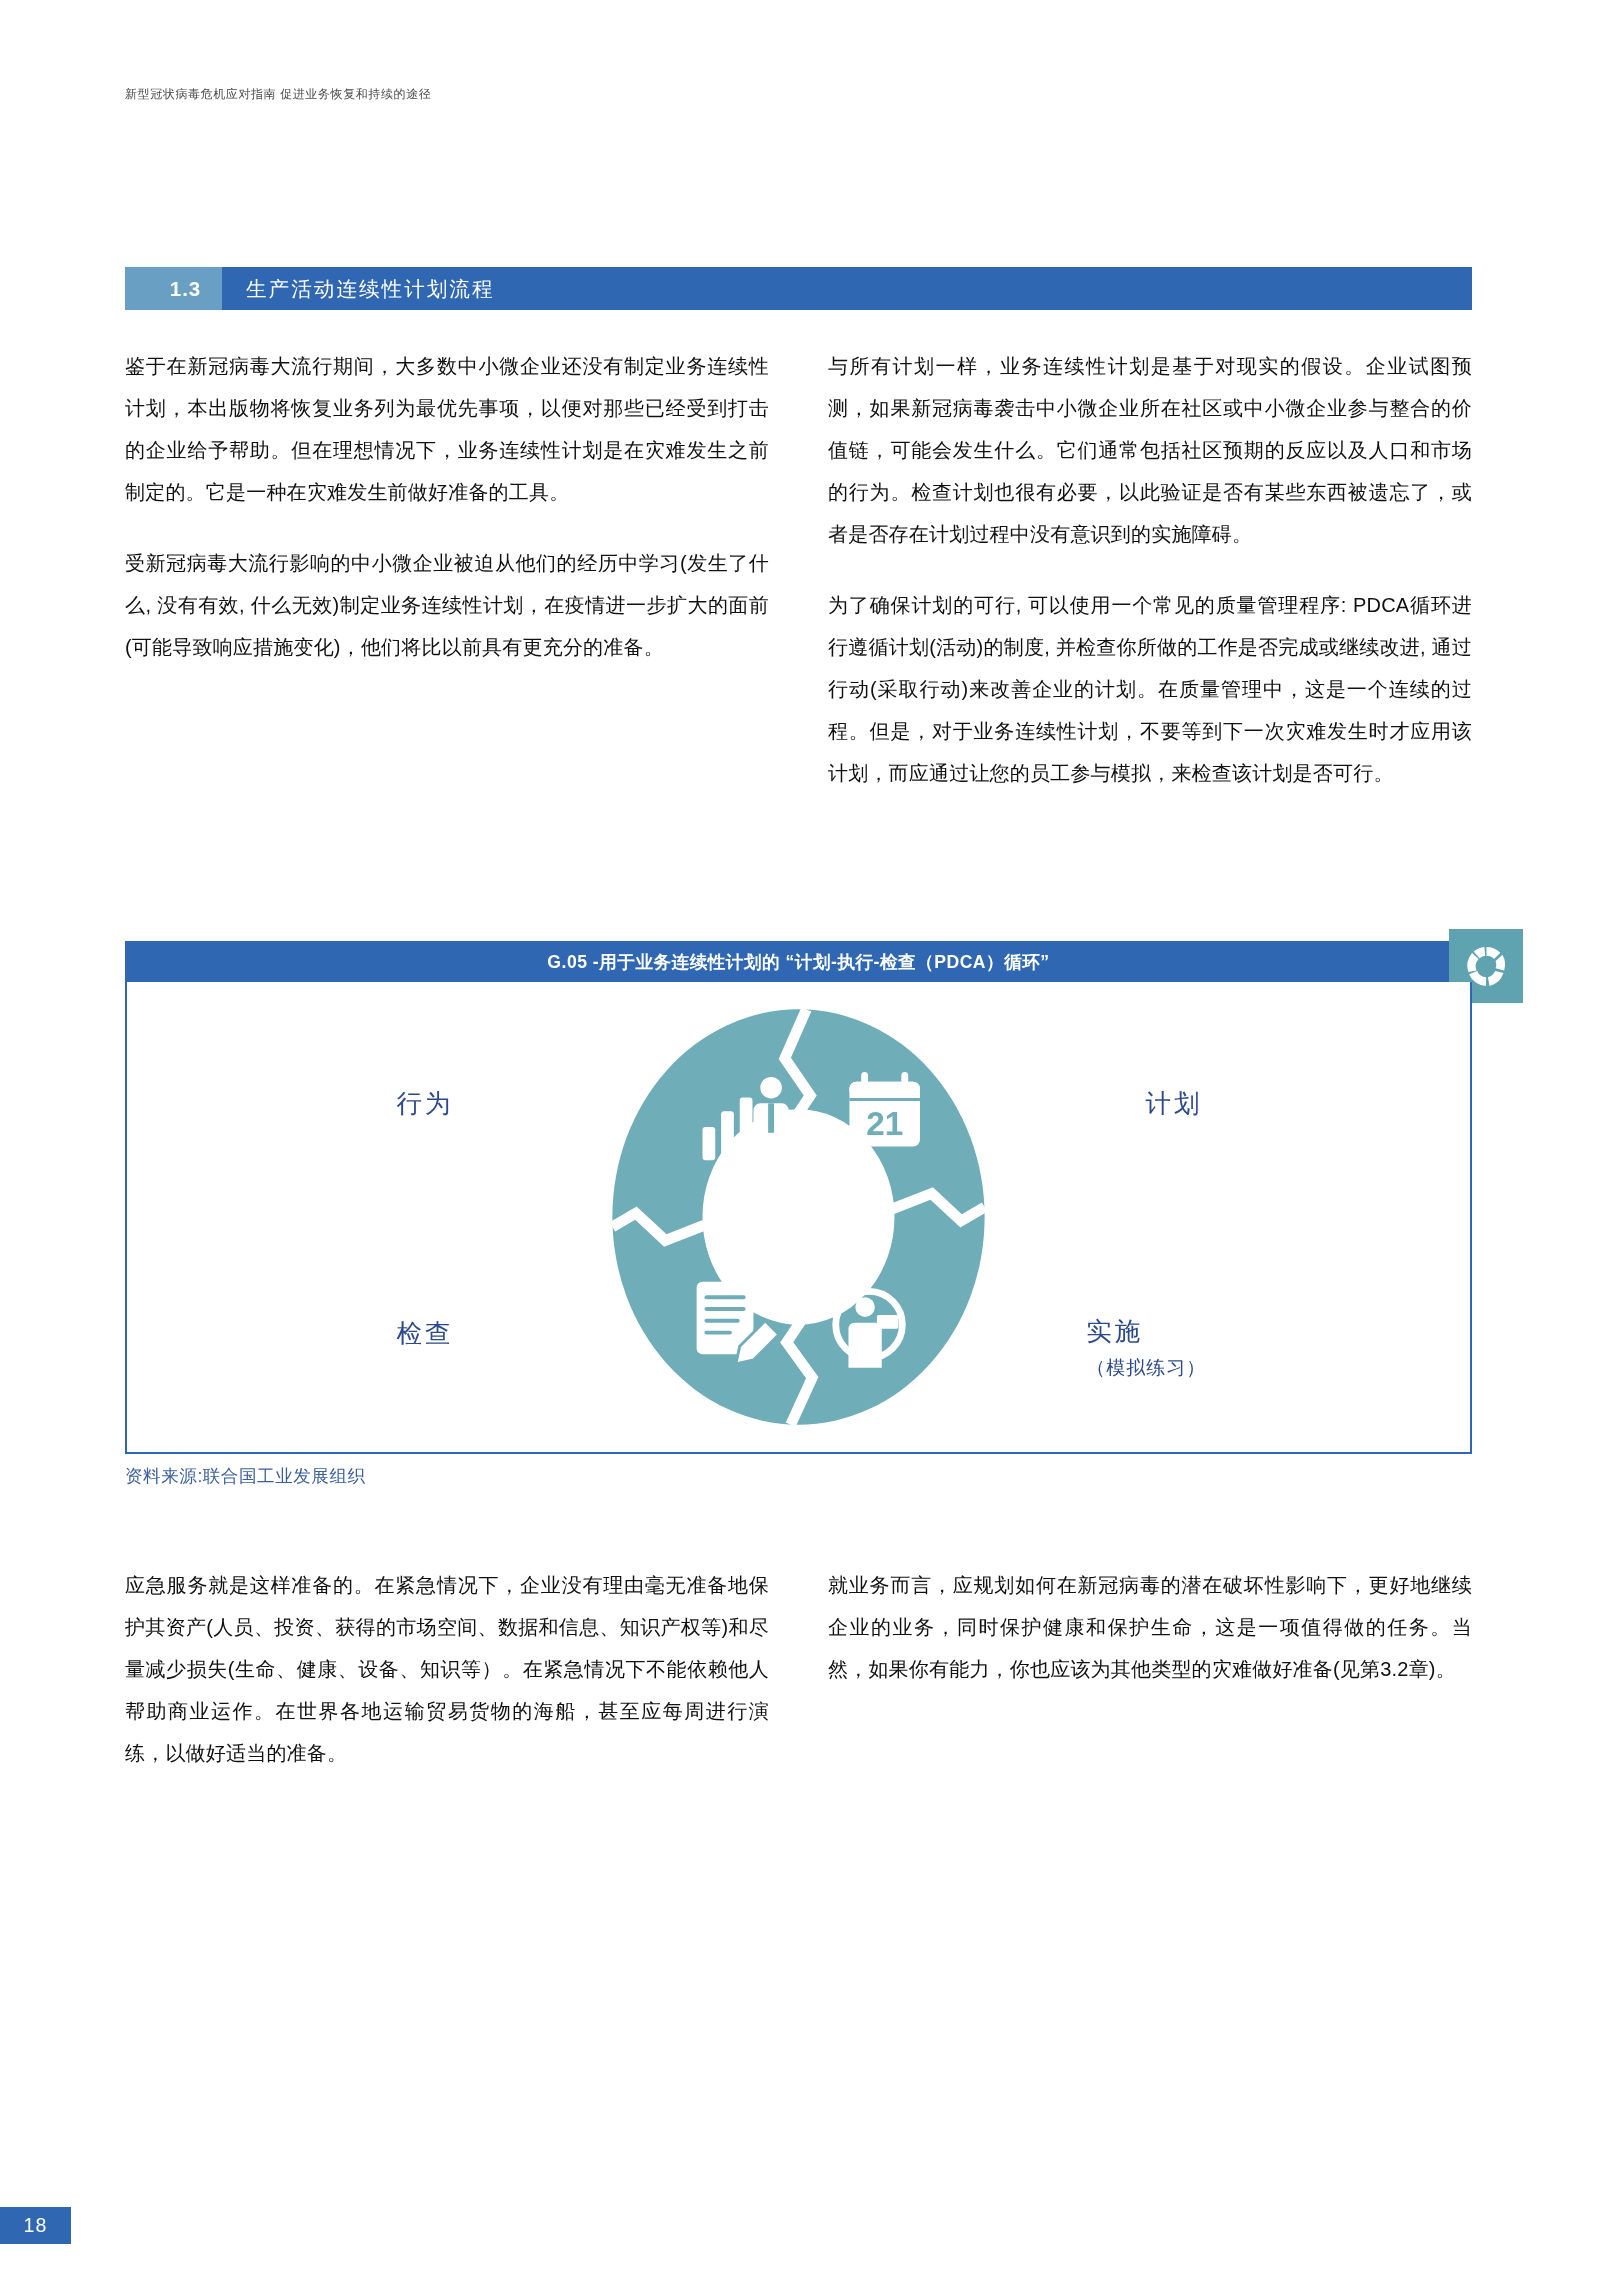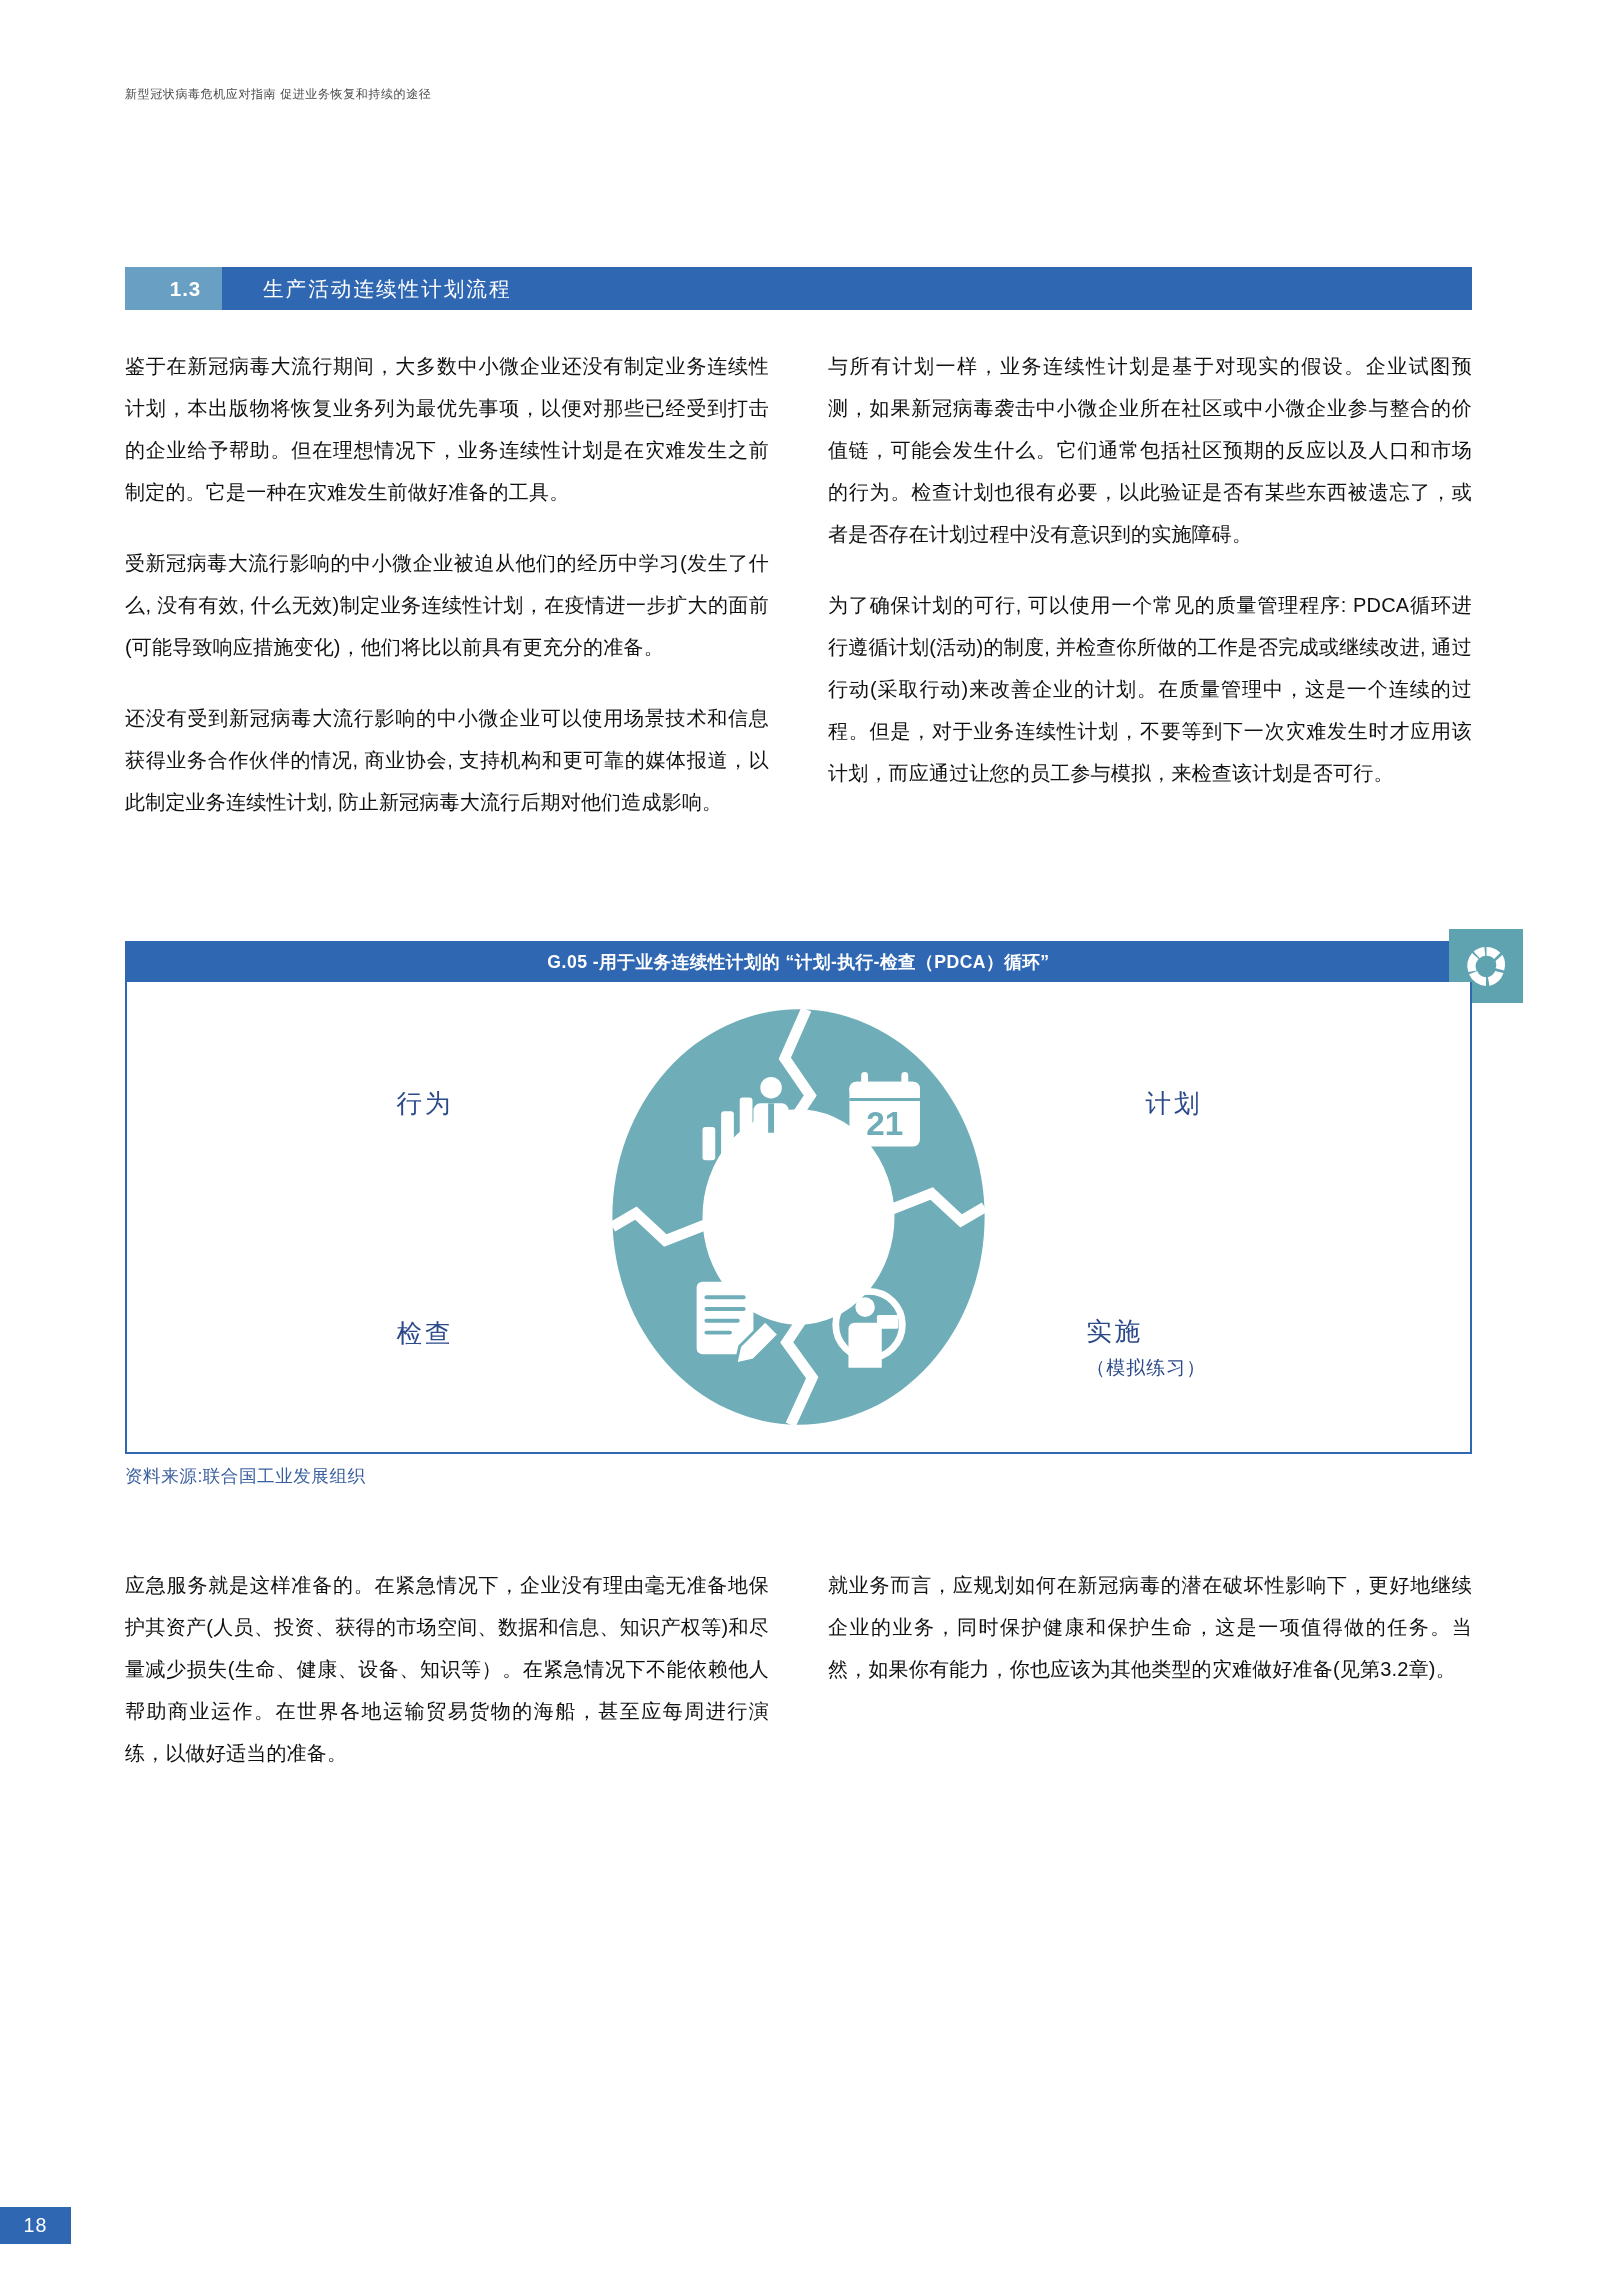--- a/index.html
+++ b/index.html
@@ -48,21 +48,21 @@
     justify-content: center;
     letter-spacing: 1px;
     padding-left: 24px;
   }
   .section-title {
     flex: 1;
     color: #ffffff;
     font-size: 20.6px;
     display: flex;
     align-items: center;
-    padding-left: 41px;
+    padding-left: 24px;
     letter-spacing: 2px;
   }
 
   
   .cols {
     position: absolute;
     left: 125px;
     width: 1347px;
     display: flex;
     gap: 59px;
@@ -188,21 +188,20 @@
 
 <div class="section-bar">
   <div class="section-num">1.3</div>
   <div class="section-title">生产活动连续性计划流程</div>
 </div>
 
 <div class="cols top">
   <div class="col">
     <p>鉴于在新冠病毒大流行期间，大多数中小微企业还没有制定业务连续性计划，本出版物将恢复业务列为最优先事项，以便对那些已经受到打击的企业给予帮助。但在理想情况下，业务连续性计划是在灾难发生之前制定的。它是一种在灾难发生前做好准备的工具。</p>
     <p>受新冠病毒大流行影响的中小微企业被迫从他们的经历中学习(发生了什么, 没有有效, 什么无效)制定业务连续性计划，在疫情进一步扩大的面前(可能导致响应措施变化)，他们将比以前具有更充分的准备。</p>
-    <p>还没有受到新冠病毒大流行影响的中小微企业可以使用场景技术和信息获得业务合作伙伴的情况, 商业协会, 支持机构和更可靠的媒体报道，以此制定业务连续性计划, 防止新冠病毒大流行后期对他们造成影响。</p>
   </div>
   <div class="col">
     <p>与所有计划一样，业务连续性计划是基于对现实的假设。企业试图预测，如果新冠病毒袭击中小微企业所在社区或中小微企业参与整合的价值链，可能会发生什么。它们通常包括社区预期的反应以及人口和市场的行为。检查计划也很有必要，以此验证是否有某些东西被遗忘了，或者是否存在计划过程中没有意识到的实施障碍。</p>
     <p>为了确保计划的可行, 可以使用一个常见的质量管理程序: PDCA循环进行遵循计划(活动)的制度, 并检查你所做的工作是否完成或继续改进, 通过行动(采取行动)来改善企业的计划。在质量管理中，这是一个连续的过程。但是，对于业务连续性计划，不要等到下一次灾难发生时才应用该计划，而应通过让您的员工参与模拟，来检查该计划是否可行。</p>
   </div>
 </div>
 
 <div class="figure">
   <div class="fig-titlebar">
     <span class="fig-title">G.05 -用于业务连续性计划的 “计划-执行-检查（PDCA）循环”</span>

